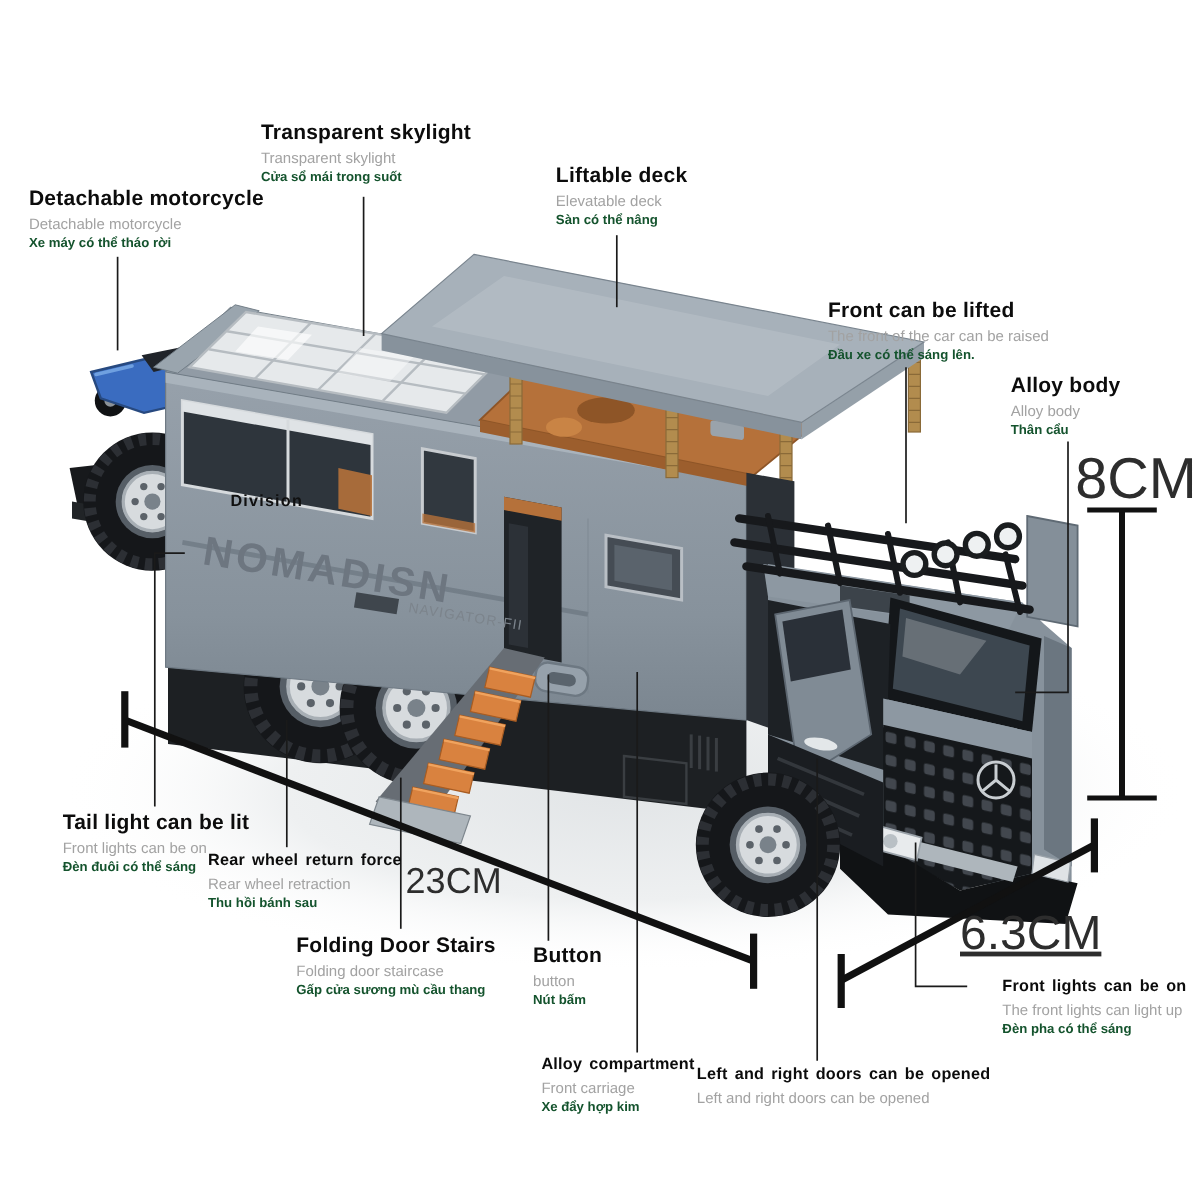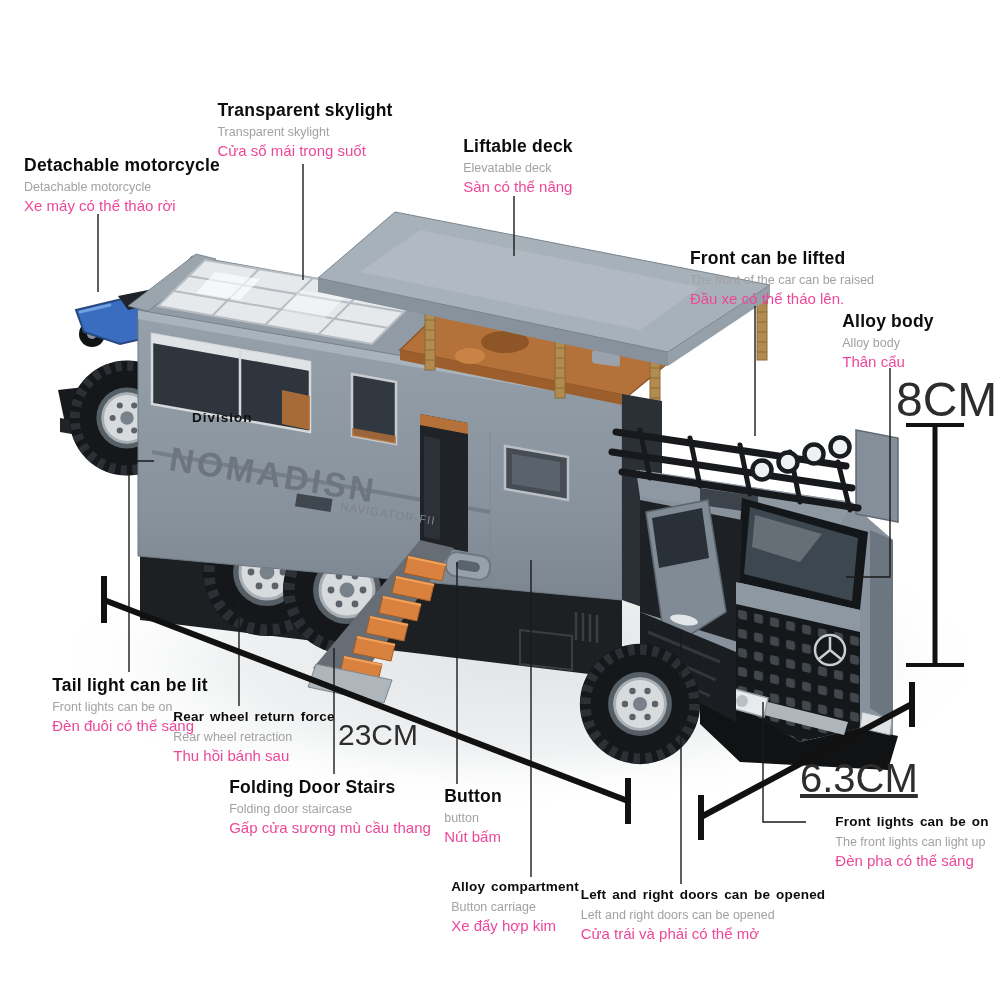--- a/index.html
+++ b/index.html
@@ -5,21 +5,21 @@
   html,body{margin:0;padding:0;}
   body{
     width:1000px;height:1000px;position:relative;overflow:hidden;
     background:#ffffff;font-family:"Liberation Sans", sans-serif;
   }
   .stage{position:absolute;left:0;top:0;width:1000px;height:1000px;z-index:1;}
   .ann{position:absolute;transform:translateX(-50%);text-align:left;white-space:nowrap;z-index:5;}
   .ann-title{font-weight:bold;color:#0c0c0c;font-size:17.5px;letter-spacing:.2px;line-height:1.15;}
   .ann-title.sm{font-size:13.5px;word-spacing:2px;}
   .ann-en{font-size:12.5px;color:#a2a2a2;margin-top:4px;line-height:1.3;}
-  .ann-vi{font-size:15px;color:#ec4899;margin-top:1px;line-height:1.3;}
+  .ann-vi{font-size:11px;color:#14532d;margin-top:1px;line-height:1.3;font-weight:bold;}
   .dim{position:absolute;color:#2d2d2d;z-index:5;font-family:"Liberation Sans", sans-serif;font-weight:400;}
   .dim-length{left:338px;top:718px;font-size:30px;}
   .dim-width{left:800px;top:756px;font-size:40px;text-decoration:underline;}
   .dim-height{left:896px;top:372px;font-size:48px;}
 </style>
 </head>
 <body>
 
 <svg class="stage" viewBox="0 0 1000 1000">
   <defs>
@@ -291,21 +291,21 @@
 
 <div class="ann" style="left:518px;top:136px;">
   <div class="ann-title">Liftable deck</div>
   <div class="ann-en">Elevatable deck</div>
   <div class="ann-vi">Sàn có thể nâng</div>
 </div>
 
 <div class="ann" style="left:782px;top:248px;">
   <div class="ann-title">Front can be lifted</div>
   <div class="ann-en">The front of the car can be raised</div>
-  <div class="ann-vi">Đầu xe có thể tháo lên.</div>
+  <div class="ann-vi">Đầu xe có thể sáng lên.</div>
 </div>
 
 <div class="ann" style="left:888px;top:311px;">
   <div class="ann-title">Alloy body</div>
   <div class="ann-en">Alloy body</div>
   <div class="ann-vi">Thân cẩu</div>
 </div>
 
 <div class="ann" style="left:130px;top:675px;">
   <div class="ann-title">Tail light can be lit</div>
@@ -332,25 +332,24 @@
 </div>
 
 <div class="ann" style="left:912px;top:814px;">
   <div class="ann-title sm">Front lights can be on</div>
   <div class="ann-en">The front lights can light up</div>
   <div class="ann-vi">Đèn pha có thể sáng</div>
 </div>
 
 <div class="ann" style="left:515px;top:879px;">
   <div class="ann-title sm">Alloy compartment</div>
-  <div class="ann-en">Button carriage</div>
+  <div class="ann-en">Front carriage</div>
   <div class="ann-vi">Xe đẩy hợp kim</div>
 </div>
 
 <div class="ann" style="left:703px;top:887px;">
   <div class="ann-title sm">Left and right doors can be opened</div>
   <div class="ann-en">Left and right doors can be opened</div>
-  <div class="ann-vi">Cửa trái và phải có thể mở</div>
 </div>
 
 <div class="dim dim-length">23CM</div>
 <div class="dim dim-width">6.3CM</div>
 <div class="dim dim-height">8CM</div>
 
 </body></html>

